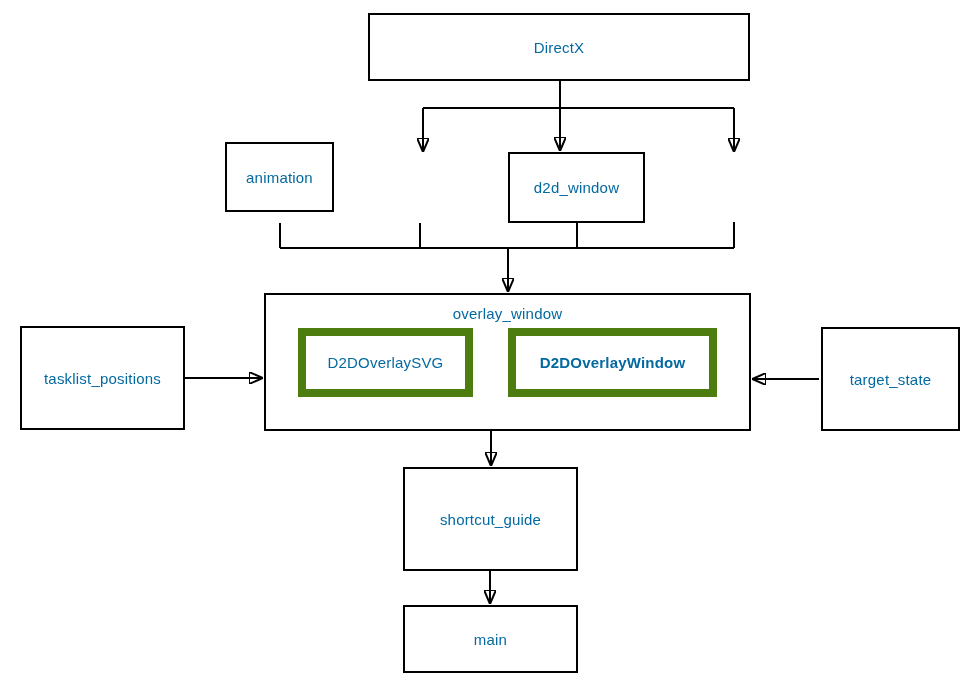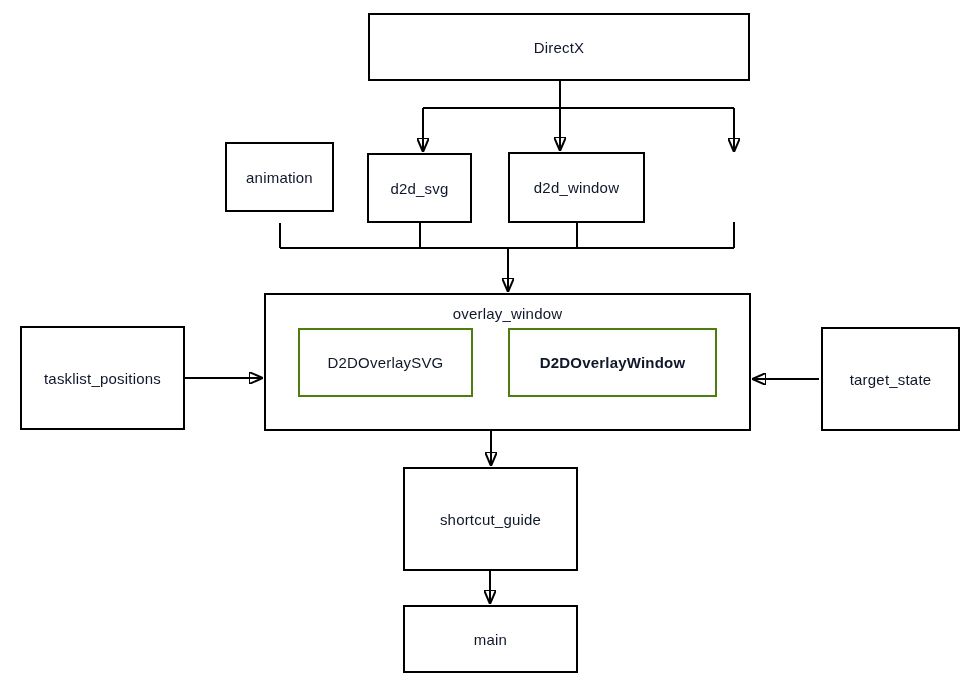--- a/index.html
+++ b/index.html
@@ -6,21 +6,21 @@
     margin: 0;
     padding: 0;
     background: #ffffff;
   }
   #canvas {
     position: relative;
     width: 975px;
     height: 692px;
     background: #ffffff;
     font-family: "Liberation Sans", sans-serif;
-    color: #0f172a;
+    color: #0369a1;
     overflow: hidden;
   }
   .node {
     position: absolute;
     box-sizing: border-box;
     border: 2px solid #000000;
     background: #ffffff;
     display: flex;
     align-items: center;
     justify-content: center;
@@ -44,21 +44,21 @@
     display: block;
   }
   #node-overlay-window .container-label {
     margin-top: 10px;
     text-align: center;
     font-size: 15px;
   }
   .inner-node {
     position: absolute;
     box-sizing: border-box;
-    border: 2px solid #4d7c0f;
+    border: 8px solid #4d7c0f;
     background: #ffffff;
     display: flex;
     align-items: center;
     justify-content: center;
     font-size: 15px;
   }
   
   #node-d2d-overlay-svg    { left: 32px;  top: 33px; width: 175px; height: 69px; }
   #node-d2d-overlay-window { left: 242px; top: 33px; width: 209px; height: 69px; font-weight: bold; }
 
@@ -107,23 +107,20 @@
   </svg>
 
   <div class="node" id="node-directx">
     <span>DirectX</span>
   </div>
 
   <div class="node" id="node-animation">
     <span>animation</span>
   </div>
 
-  <div class="node" id="node-d2d-svg">
-    <span>d2d_svg</span>
-  </div>
 
   <div class="node" id="node-d2d-window">
     <span>d2d_window</span>
   </div>
 
 
   <div class="node" id="node-overlay-window">
     <div class="container-label">overlay_window</div>
     <div class="inner-node" id="node-d2d-overlay-svg">
       <span>D2DOverlaySVG</span>

